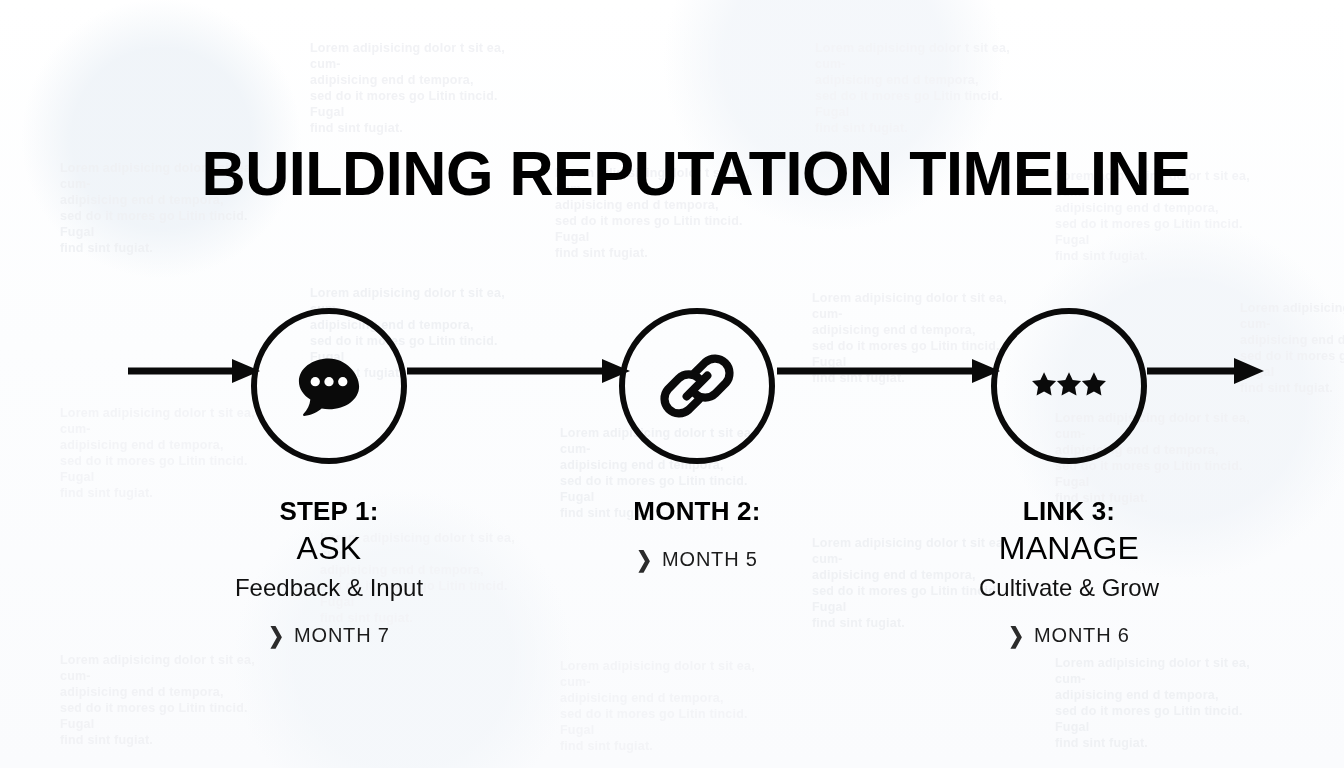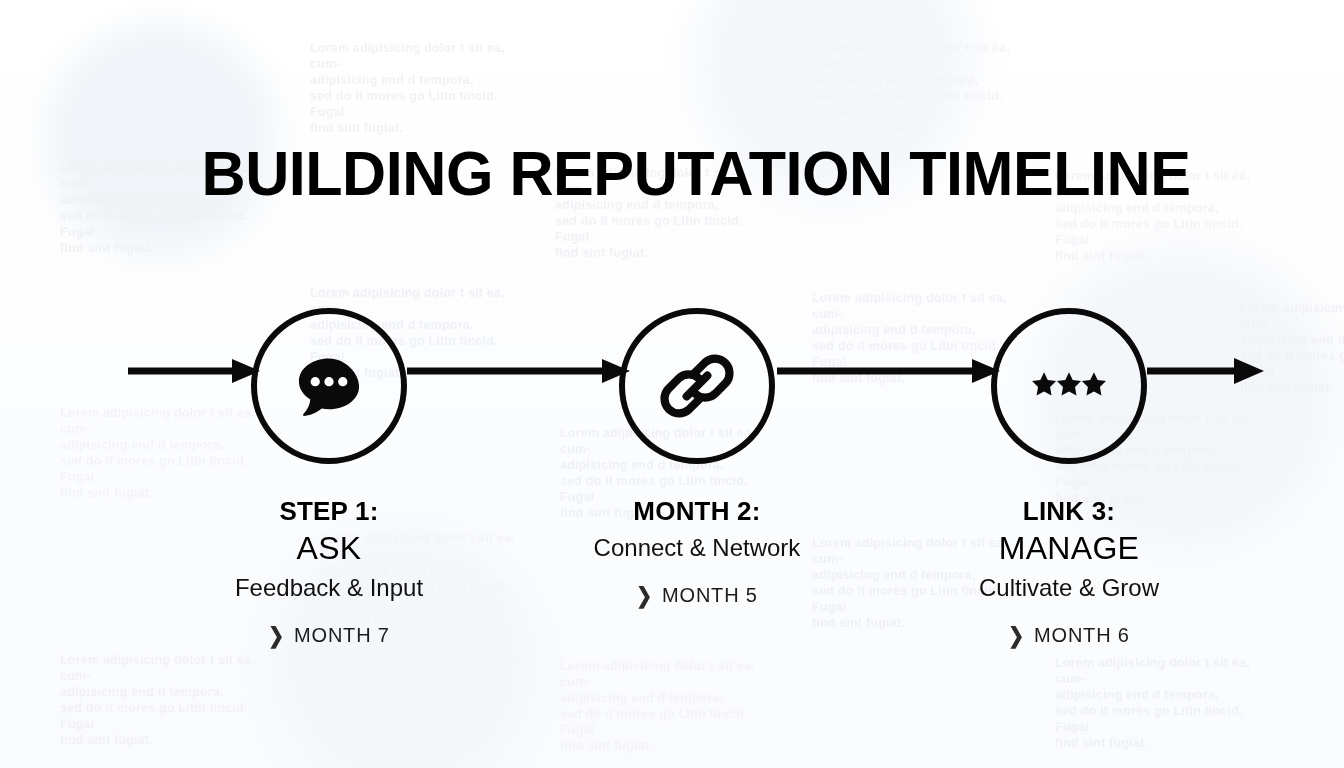--- a/index.html
+++ b/index.html
@@ -270,21 +270,20 @@
     <div class="node-circle">
       <svg class="node-icon" viewBox="0 0 100 100">
         <g fill="none" stroke="#0a0a0a" stroke-width="9.5" stroke-linecap="round">
           <path d="M58.5 28.5 L70.5 16.5 a17 17 0 0 1 24 24 L82.5 52.5 a17 17 0 0 1 -24 0" transform="translate(-11,6)"></path>
           <path d="M41.5 71.5 L29.5 83.5 a17 17 0 0 1 -24 -24 L17.5 47.5 a17 17 0 0 1 24 0" transform="translate(11,-6)"></path>
           <line x1="38" y1="62" x2="62" y2="38"></line>
         </g>
       </svg>
     </div>
     <div class="step-label">MONTH 2:</div>
-    <div class="step-desc">Connect &amp; Network</div>
     <div class="step-month">
       <span class="chevron-icon">❯</span>
       <span>MONTH 5</span>
     </div>
   </div>
 
   <div class="step-col" id="step-col-3">
     <div class="node-circle">
       <svg class="node-icon" viewBox="0 0 100 100">
         <g fill="#0a0a0a">

